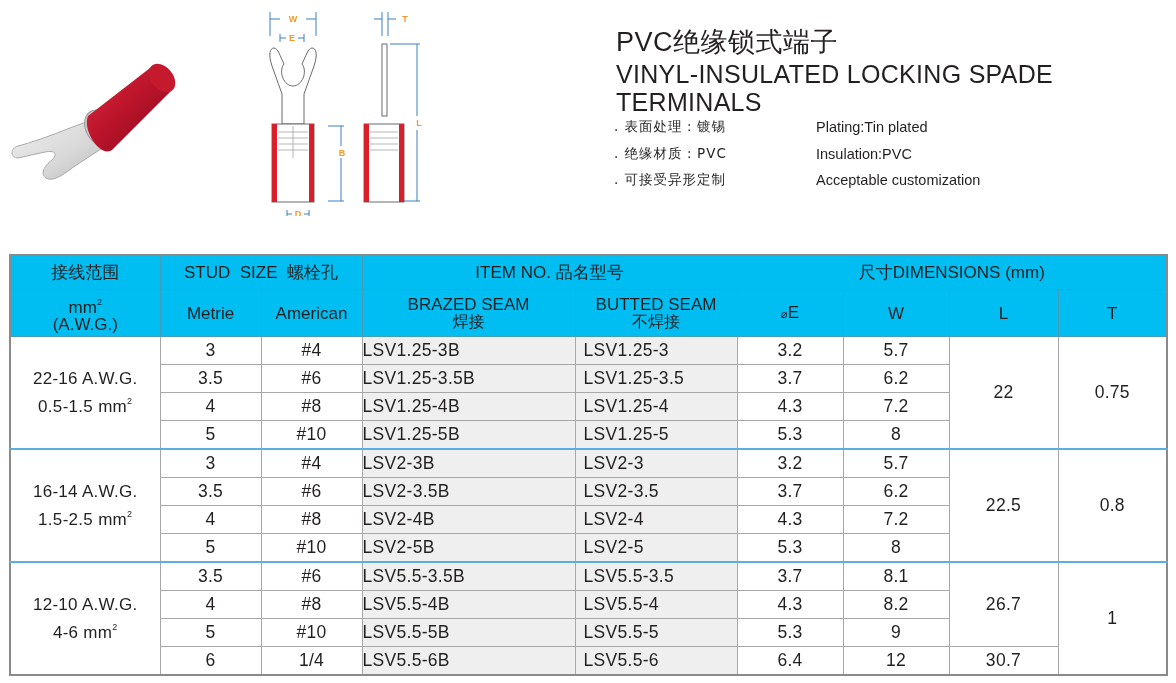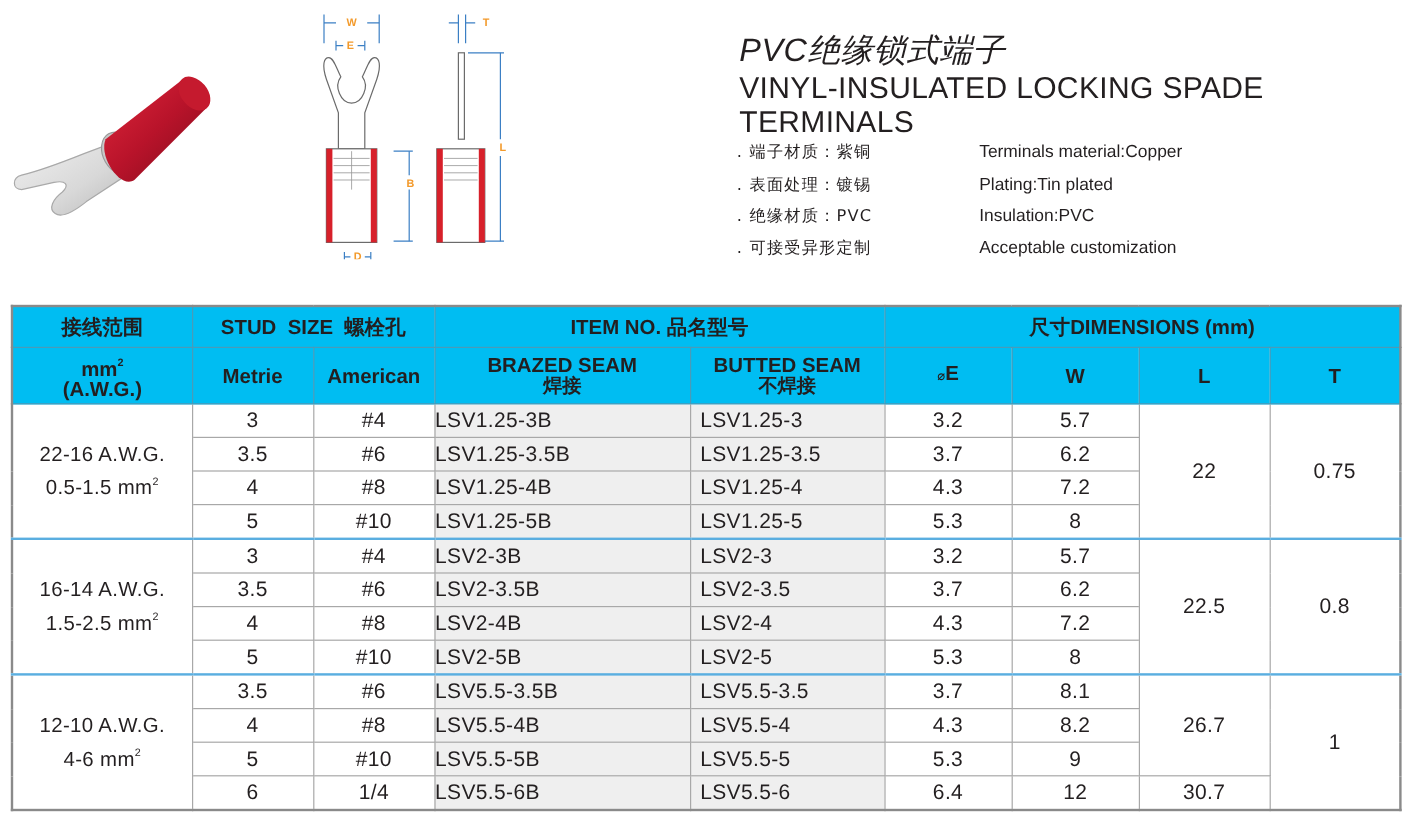--- a/index.html
+++ b/index.html
@@ -4,33 +4,33 @@
 <style>
   html, body { margin:0; padding:0; background:#ffffff; }
   body { width:1176px; height:683px; position:relative; overflow:hidden;
          font-family:"Liberation Sans", "DejaVu Sans", sans-serif; color:#231f20; }
 
   
   .product-photo { position:absolute; left:0; top:28px; width:210px; height:170px; }
   .drawing { position:absolute; left:262px; top:6px; width:190px; height:210px; }
 
   .title-block { position:absolute; left:616px; top:26px; }
-  .title-cn { font-size:27px; line-height:32px; letter-spacing:0.5px; color:#231f20;font-style:italic; }
+  .title-cn { font-size:27px; line-height:32px; letter-spacing:0.5px; color:#231f20; }
   .title-en { font-size:25px; line-height:28px; letter-spacing:0.3px; margin-top:2px; color:#231f20; }
 
   .spec-list { position:absolute; left:614px; top:114px; width:560px; }
   .spec-row { display:flex; height:26.5px; align-items:center; font-size:14px; }
   .spec-cn { width:202px; font-family:"DejaVu Sans", sans-serif; font-size:13.5px; letter-spacing:1px; }
   .spec-en { font-size:14.5px; }
 
   
   .spec-table { position:absolute; left:9px; top:254px; width:1157px; border-collapse:collapse;
                 table-layout:fixed; border:2px solid #8a8a8a; }
   .spec-table th, .spec-table td { border:1px solid #a8a8a8; text-align:center; padding:0; }
-  .spec-table thead th { background:#00bdf2; color:#231f20; font-weight:bold; border-color:#4a9bb8; }
+  .spec-table thead th { background:#00bdf2; color:#231f20; font-weight:normal; border-color:#4a9bb8; }
   .h1 th { height:33px; font-size:17px; }
   .h2 th { height:46px; font-size:17px; line-height:17px; }
   .h2 th .sub { display:block; font-family:"DejaVu Sans", sans-serif; font-size:16px; }
   .spec-table td { height:27px; font-size:17.5px; letter-spacing:0.3px; }
   .spec-table td.item { text-align:left; background:#efefef; }
   .spec-table td.butt { padding-left:8px; }
   .spec-table td.range { font-size:17px; line-height:23px;margin-top:37px; }
   .spec-table tr.group-start td { border-top:2px solid #5aaee0; }
   sup { font-size:9px; vertical-align:8px; }
   .phi { font-size:11px; }
@@ -127,24 +127,20 @@
       <line x1="108" y1="144" x2="136" y2="144"></line>
   </g>
 </svg>
 
 <div class="title-block">
   <div class="title-cn">PVC绝缘锁式端子</div>
   <div class="title-en">VINYL-INSULATED LOCKING SPADE TERMINALS</div>
 </div>
 
 <div class="spec-list">
-  <div class="spec-row">
-    <span class="spec-cn">. 端子材质：紫铜</span>
-    <span class="spec-en">Terminals material:Copper</span>
-  </div>
   <div class="spec-row">
     <span class="spec-cn">. 表面处理：镀锡</span>
     <span class="spec-en">Plating:Tin plated</span>
   </div>
   <div class="spec-row">
     <span class="spec-cn">. 绝缘材质：PVC</span>
     <span class="spec-en">Insulation:PVC</span>
   </div>
   <div class="spec-row">
     <span class="spec-cn">. 可接受异形定制</span>

